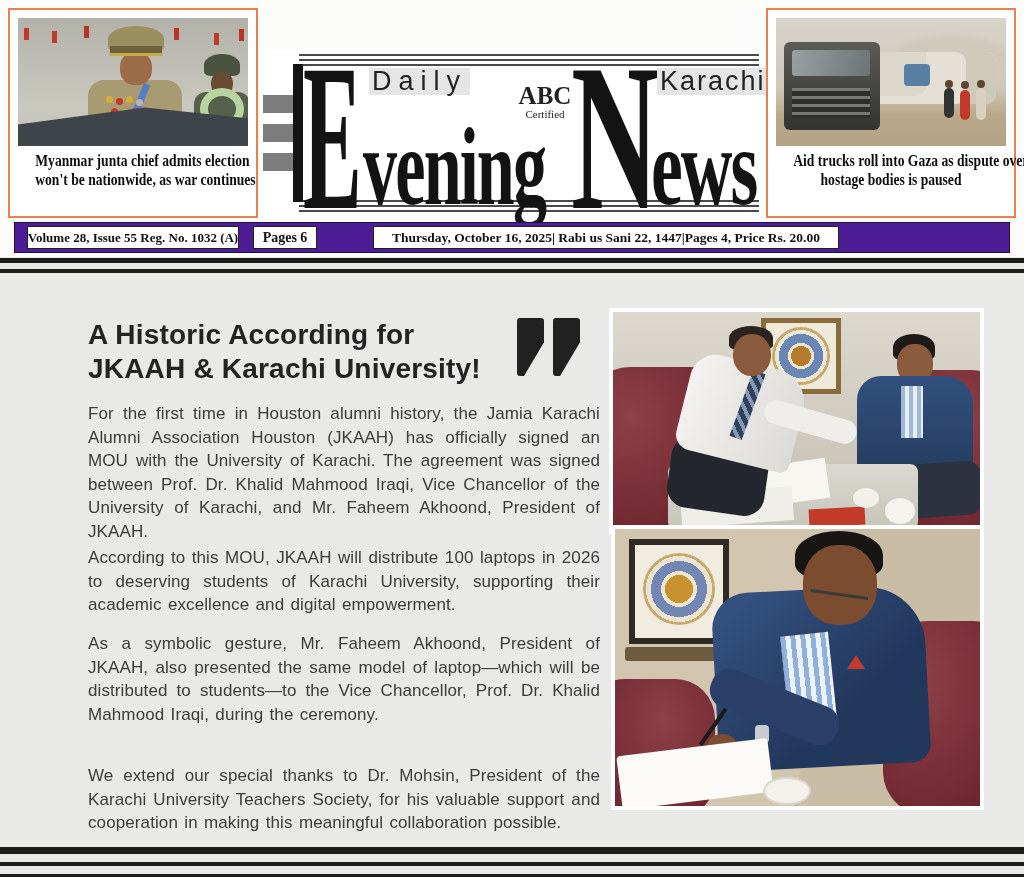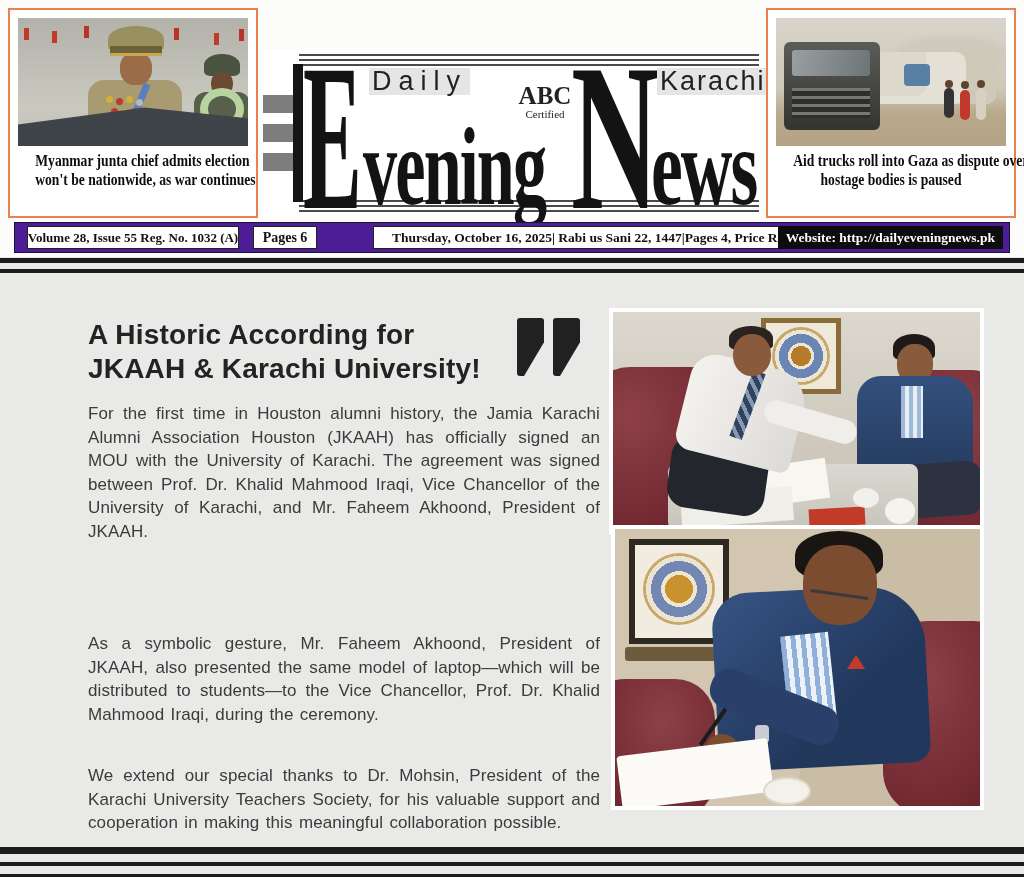--- a/index.html
+++ b/index.html
@@ -220,38 +220,38 @@
       <div class="story-caption">
         <div>Aid trucks roll into Gaza as dispute over</div>
         <div>hostage bodies is paused</div>
       </div>
     </div>
 
     <div id="dateline">
       <div class="dl-box" id="dl-volume">Volume 28, Issue 55 Reg. No. 1032 (A)</div>
       <div class="dl-box" id="dl-pages">Pages 6</div>
       <div class="dl-box" id="dl-date">Thursday, October 16, 2025| Rabi us Sani 22, 1447|Pages 4, Price Rs. 20.00</div>
-      <div id="dl-web">Website: http://dailyeveningnews.pk</div>
     </div>
   </div>
 
   <div class="rule" style="top:258px;height:5px"></div>
   <div class="rule" style="top:269px;height:4px"></div>
 
   <div id="headline">
     <div>A Historic According for</div>
     <div>JKAAH &amp; Karachi University!</div>
   </div>
 
   <div id="pullquote">
     <div class="qmark"></div>
     <div class="qmark"></div>
   </div>
 
   <div class="para" id="p1">For the first time in Houston alumni history, the Jamia Karachi Alumni Association Houston (JKAAH) has officially signed an MOU with the University of Karachi. The agreement was signed between Prof. Dr. Khalid Mahmood Iraqi, Vice Chancellor of the University of Karachi, and Mr. Faheem Akhoond, President of JKAAH.</div>
+  <div class="para" id="p2">According to this MOU, JKAAH will distribute 100 laptops in 2026 to deserving students of Karachi University, supporting their academic excellence and digital empowerment.</div>
   <div class="para" id="p3">As a symbolic gesture, Mr. Faheem Akhoond, President of JKAAH, also presented the same model of laptop—which will be distributed to students—to the Vice Chancellor, Prof. Dr. Khalid Mahmood Iraqi, during the ceremony.</div>
   <div class="para" id="p4">We extend our special thanks to Dr. Mohsin, President of the Karachi University Teachers Society, for his valuable support and cooperation in making this meaningful collaboration possible.</div>
 
   <div class="art-photo" id="photo1">
     <div class="scene" id="s1">
       <div class="s1-frame">
         <div class="s1-art"></div>
       </div>
       <div class="s1-chairL"></div>
       <div class="s1-chairR"></div>

